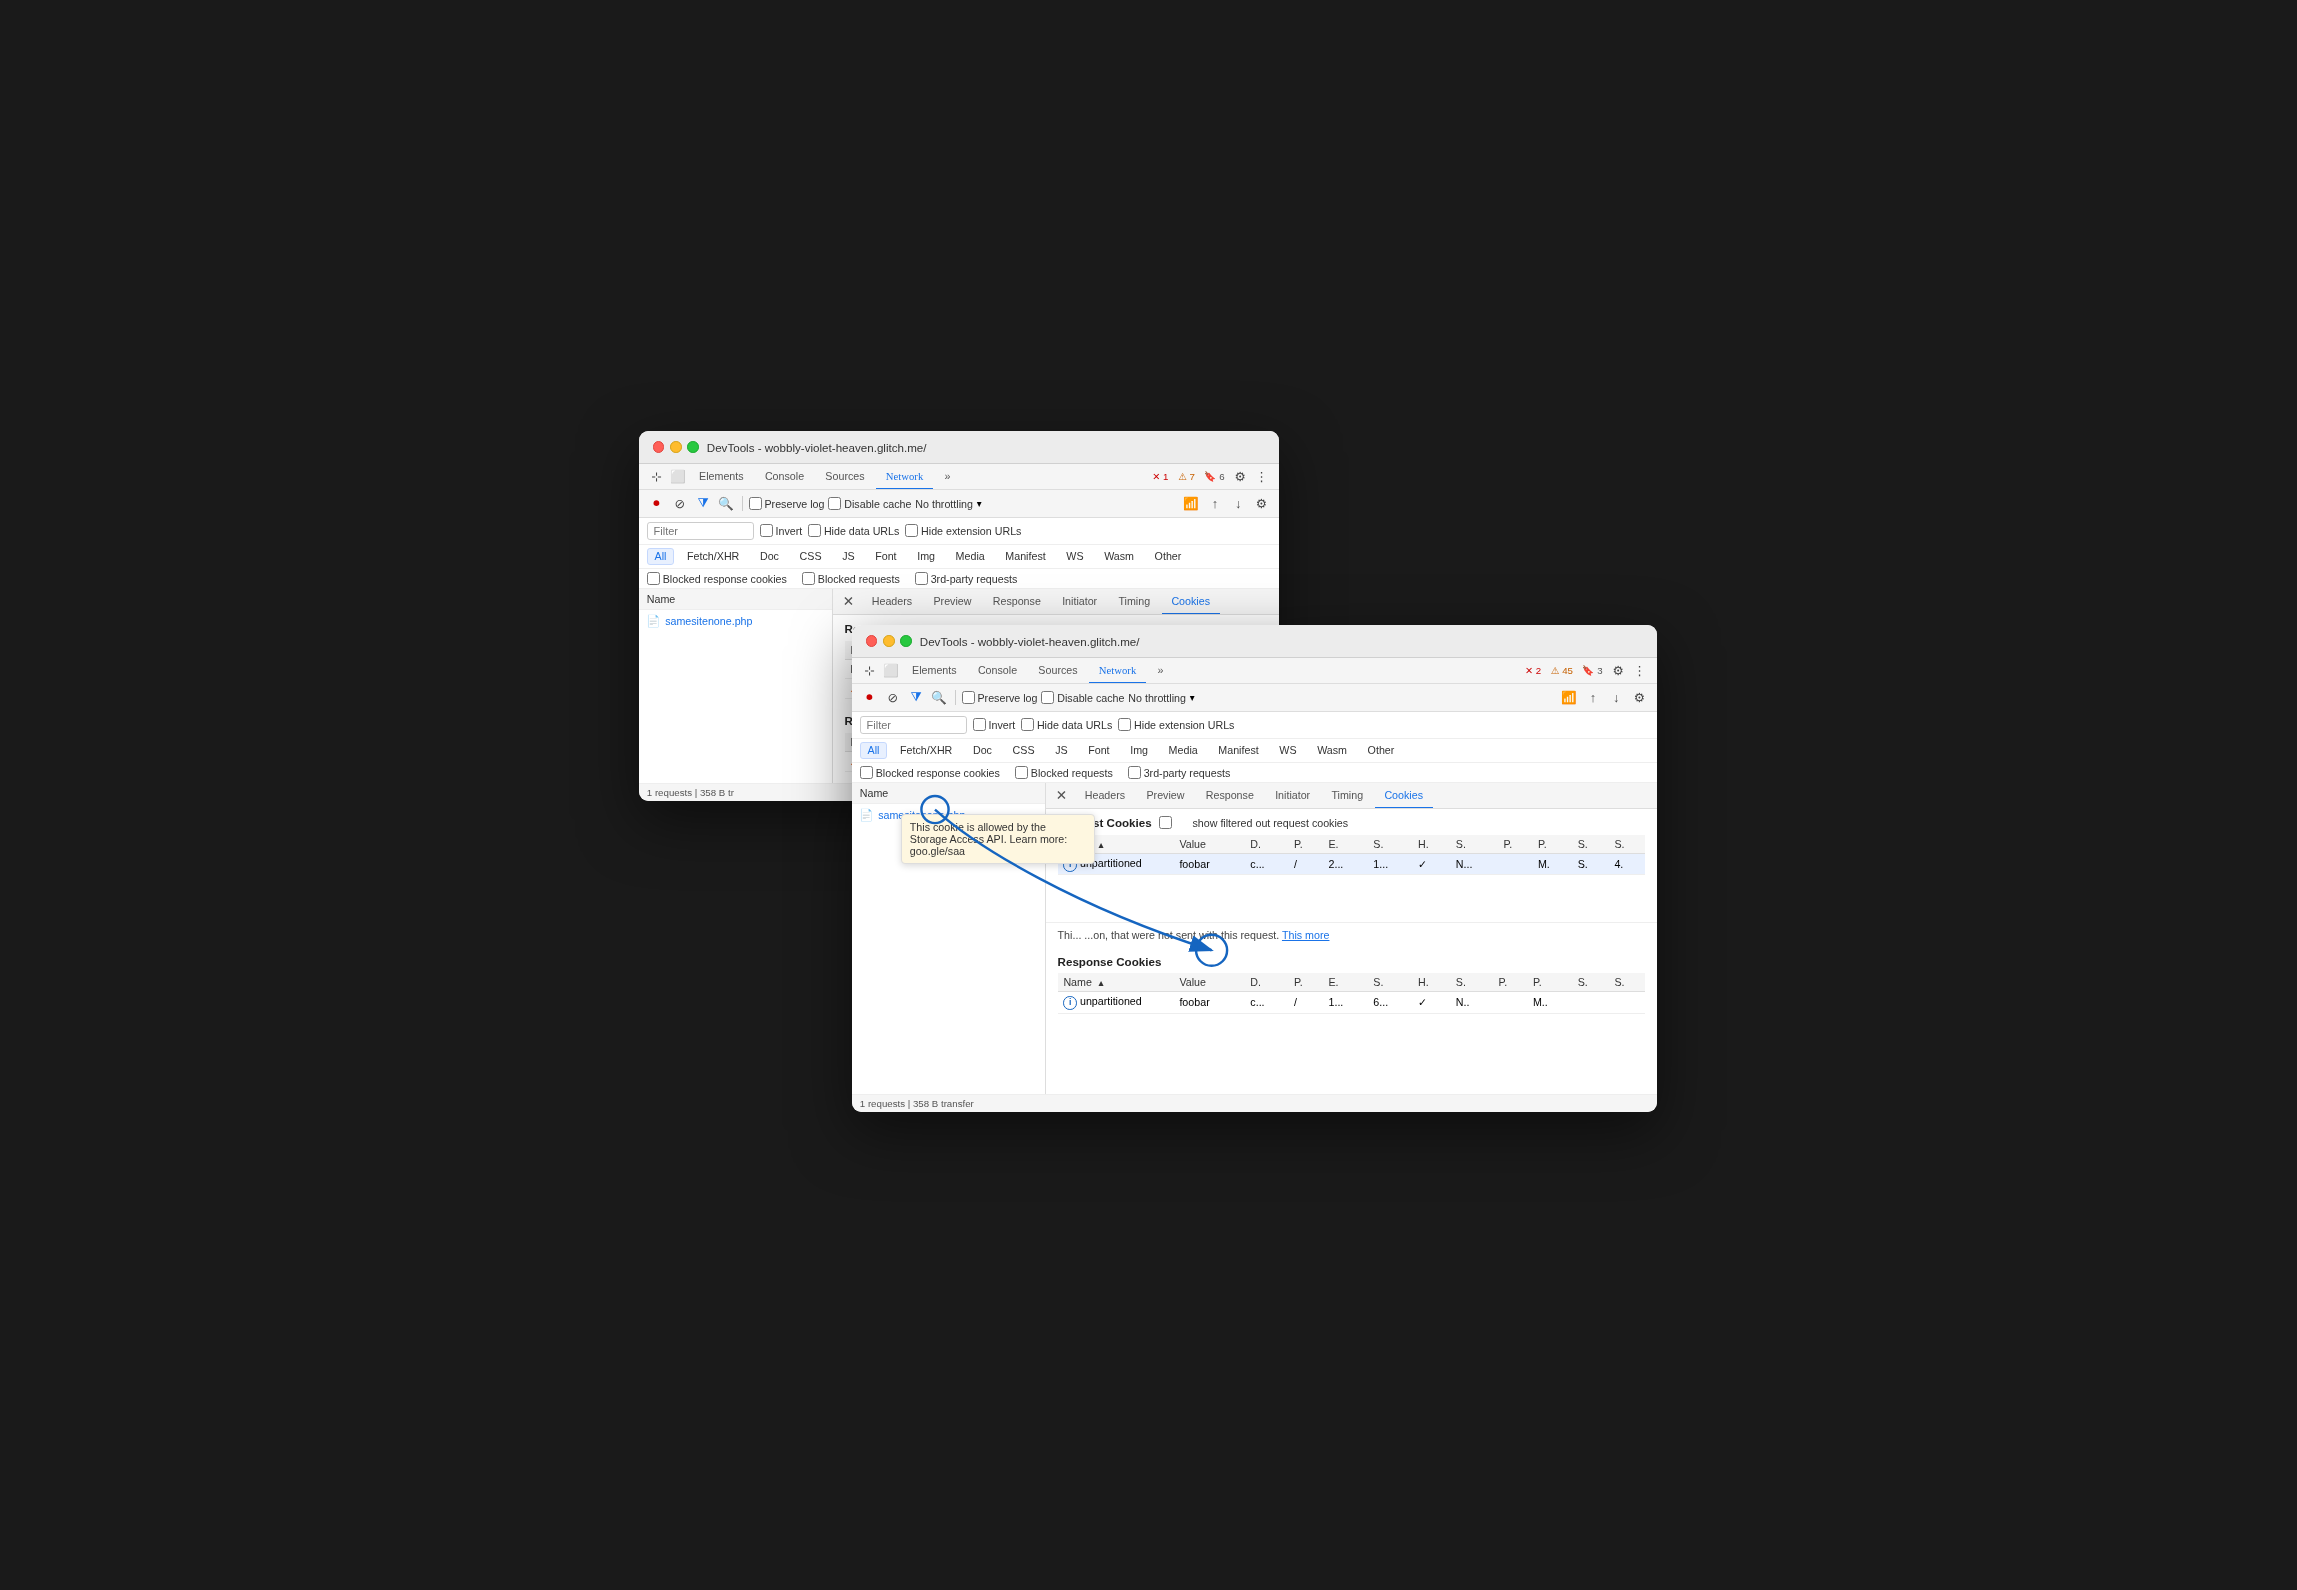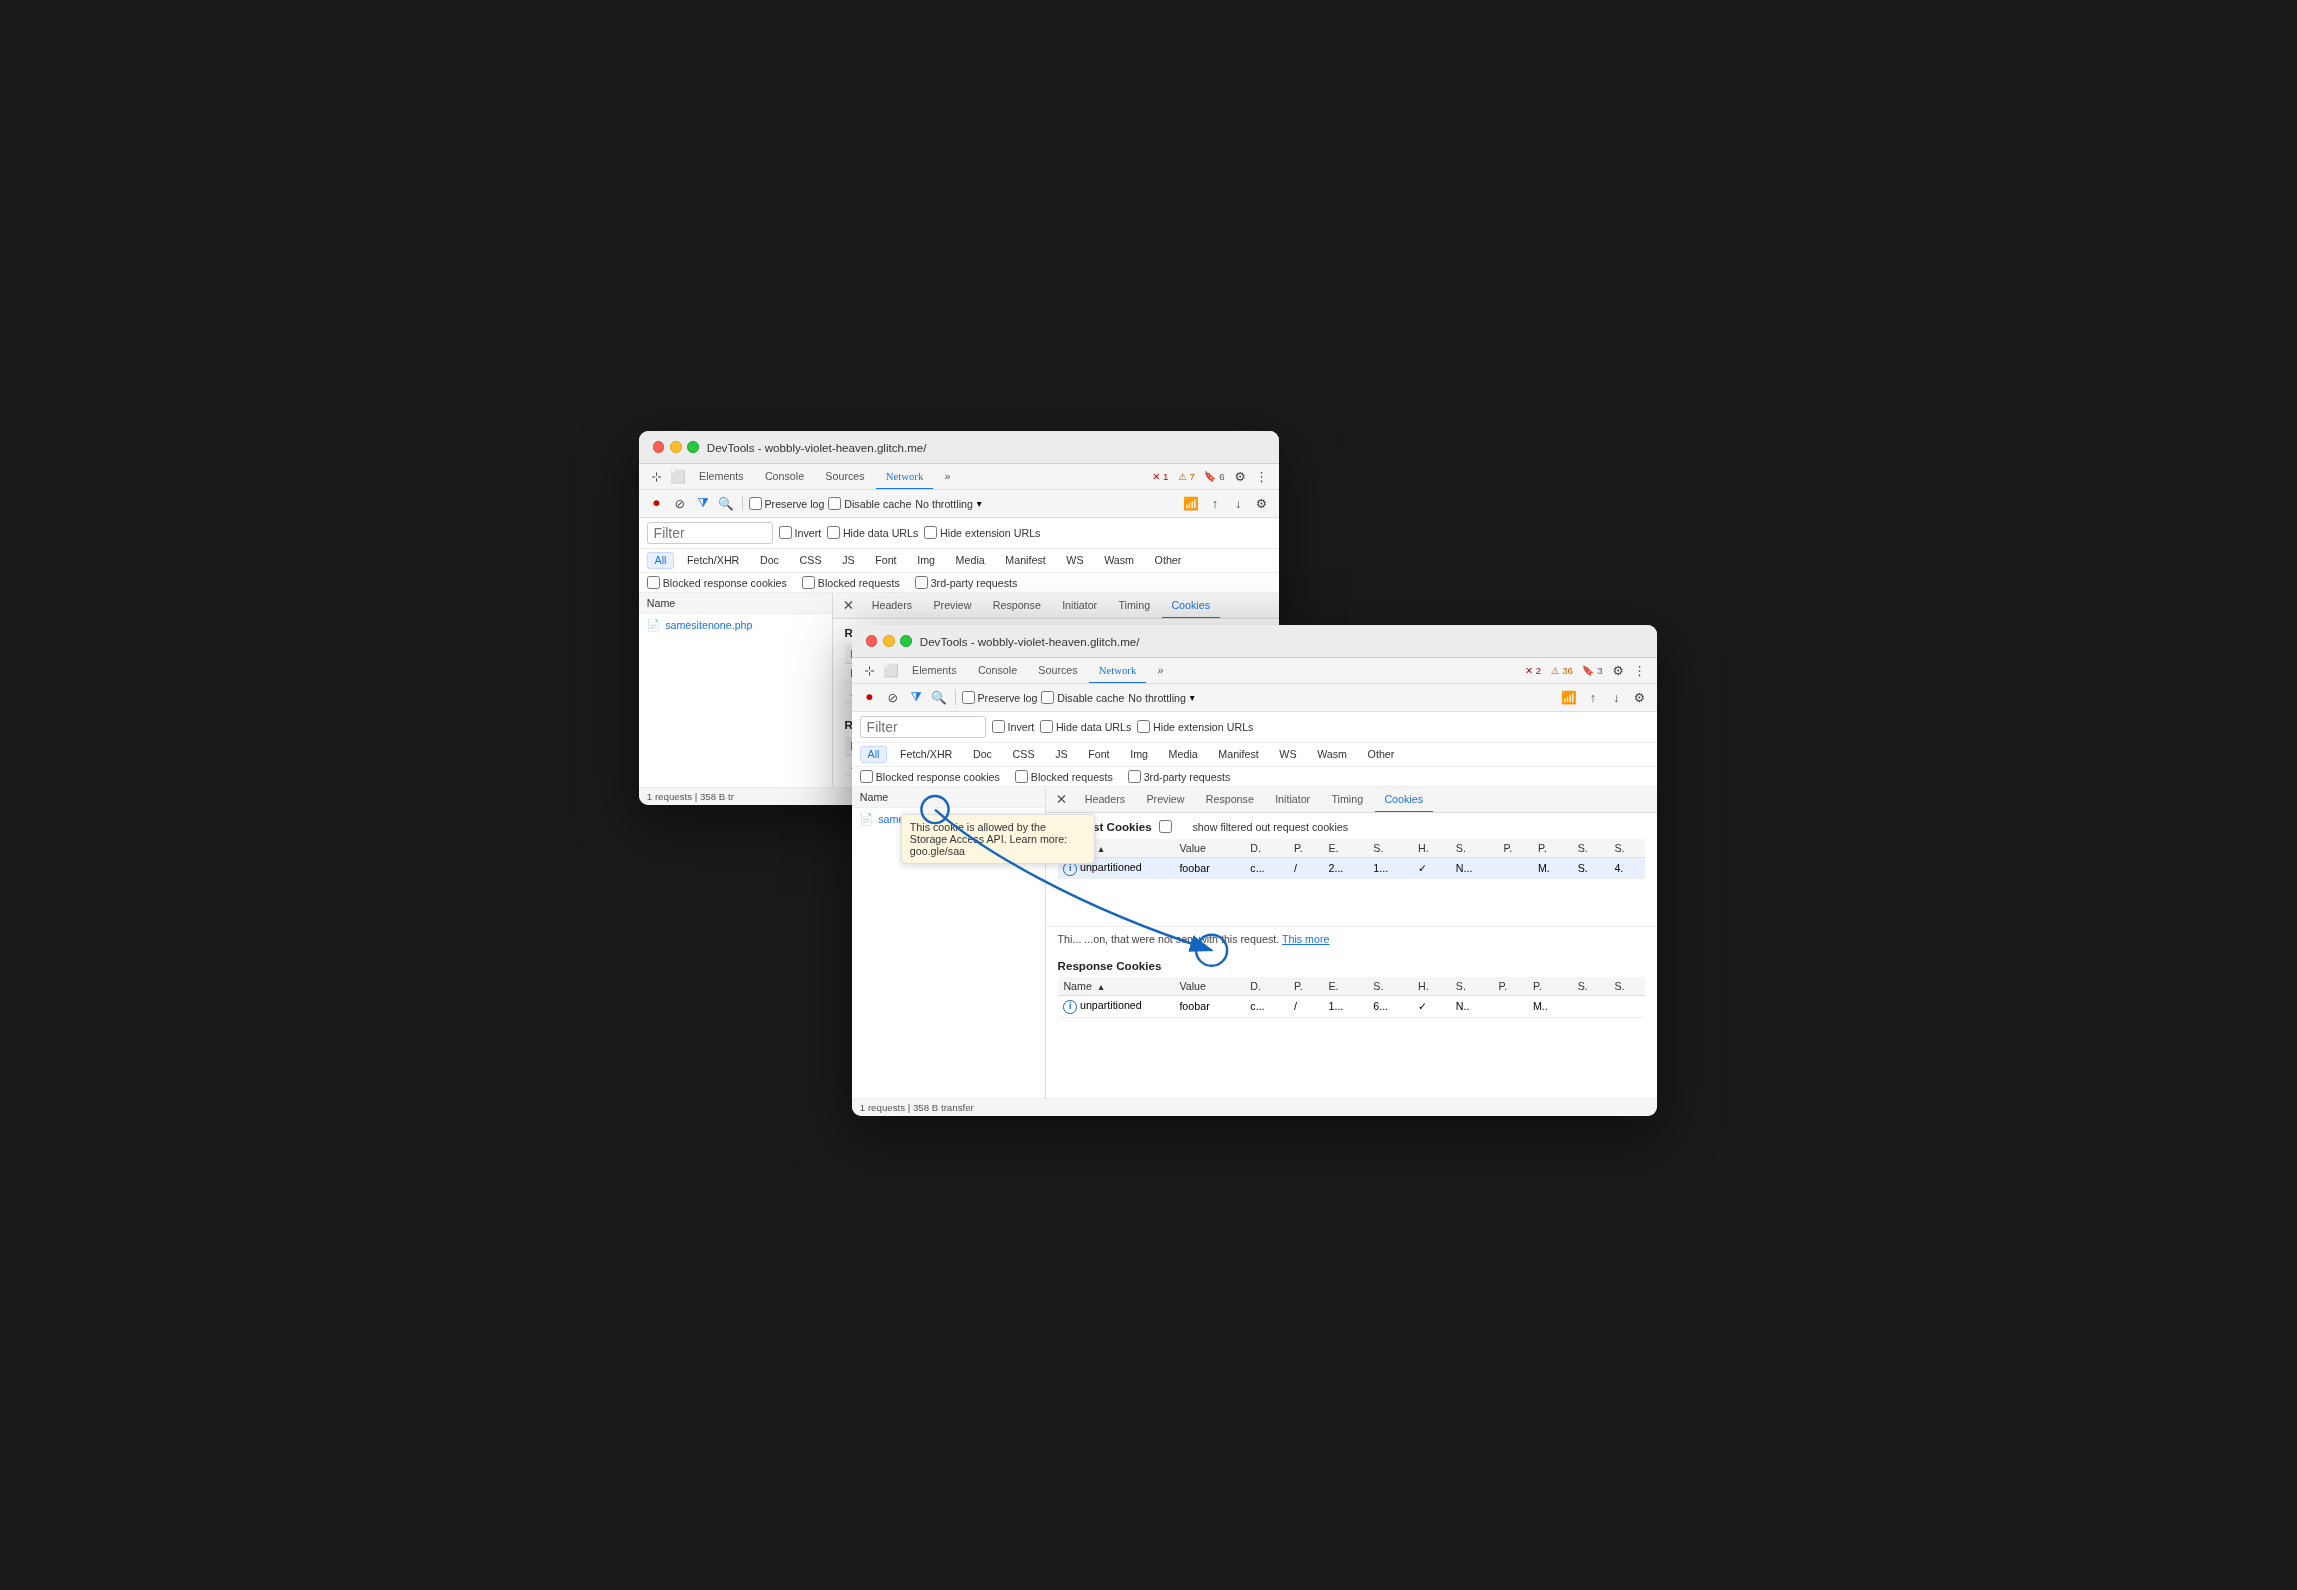--- a/index.html
+++ b/index.html
@@ -141,22 +141,22 @@
       align-items: center;
       gap: 5.8px;
       background: #fff;
       border-bottom: 1px solid #eee;
     }
 
     .filter-input {
       border: 1px solid #ccc;
       border-radius: 2.9px;
       padding: 1.9px 5.8px;
-      font-size: 14px;
-      width: 126px;
+      font-size: 11px;
+      width: 107px;
       outline: none;
     }
 
     .checkbox-label {
       display: flex;
       align-items: center;
       gap: 2.9px;
       font-size: 10.7px;
       color: #333;
       white-space: nowrap;
@@ -556,21 +556,21 @@
     <div class="tab-bar">
       <div class="toolbar-icon">⊹</div>
       <div class="toolbar-icon">⬜</div>
       <div class="tab">Elements</div>
       <div class="tab">Console</div>
       <div class="tab">Sources</div>
       <div class="tab network active">Network</div>
       <div class="tab">»</div>
       <div style="flex:1"></div>
       <span class="badge badge-error">✕ 2</span>
-      <span class="badge badge-warning">⚠ 36</span>
+      <span class="badge badge-warning">⚠ 45</span>
       <span class="badge badge-message">🔖 3</span>
       <div class="toolbar-icon">⚙</div>
       <div class="toolbar-icon">⋮</div>
     </div>
 
     <div class="toolbar">
       <div class="toolbar-icon" style="color:#c00;">⏺</div>
       <div class="toolbar-icon">⊘</div>
       <div class="toolbar-icon" style="color:#1a73e8;">⧩</div>
       <div class="toolbar-icon">🔍</div>

